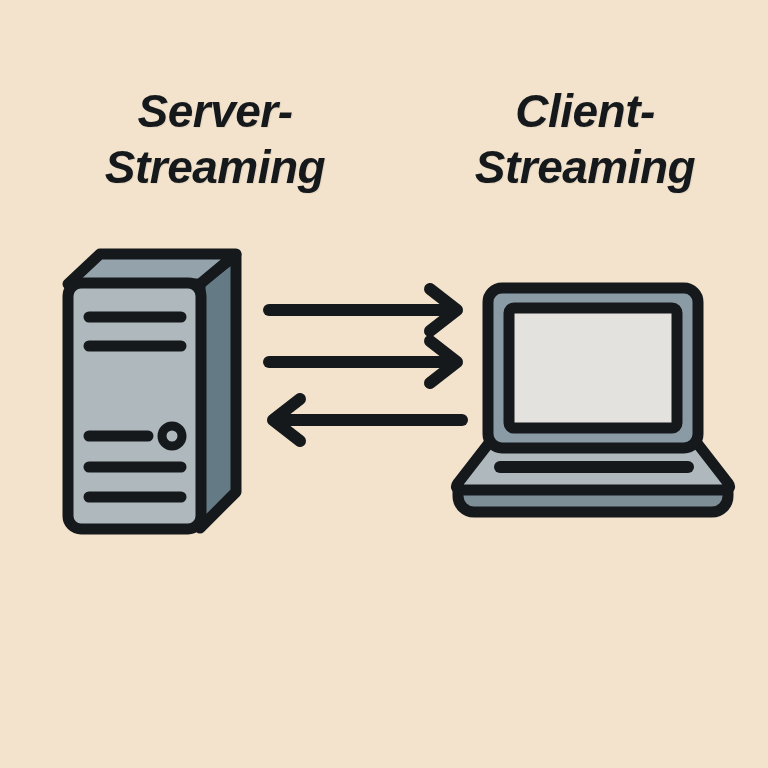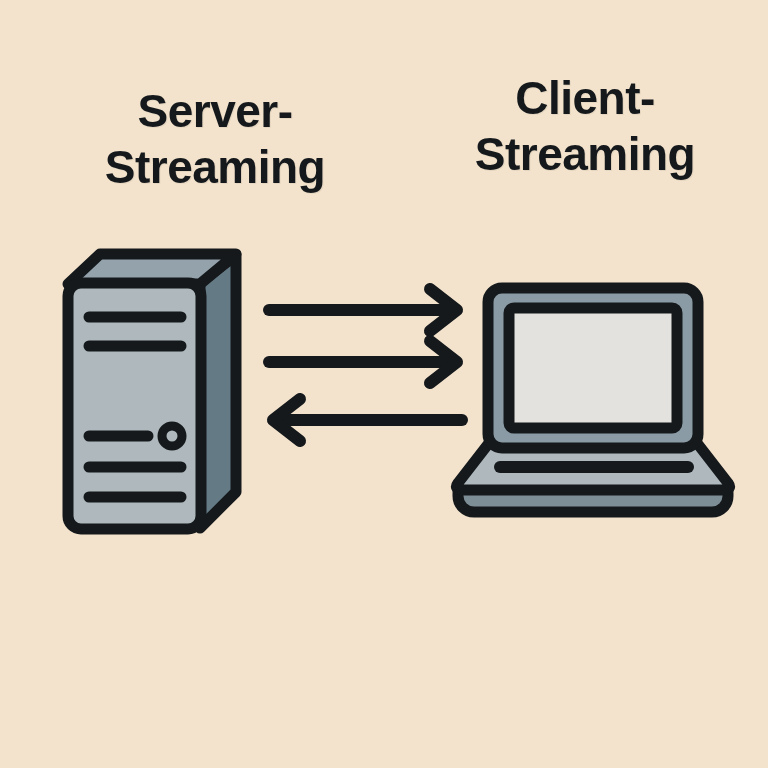--- a/index.html
+++ b/index.html
@@ -12,20 +12,21 @@
     width: 768px;
     height: 768px;
     overflow: hidden;
     font-family: "Liberation Sans", sans-serif;
   }
   #canvas {
     position: relative;
     width: 768px;
     height: 768px;
     background: #f3e3cc;
+    font-style: italic;
   }
   #canvas svg.layer {
     position: absolute;
     left: 0;
     top: 0;
     width: 768px;
     height: 768px;
   }
   .title {
     position: absolute;
@@ -39,21 +40,21 @@
     white-space: pre-line;
     text-shadow: 1px 1px 0 rgba(220,205,185,0.6);
   }
   #title-server {
     left: 55px;
     top: 83px;
     width: 320px;
   }
   #title-client {
     left: 425px;
-    top: 70px;
+    top: 83px;
     width: 320px;
   }
 </style>
 </head>
 <body>
 
 <div id="canvas">
 
   <div class="title" id="title-server">Server-
 Streaming</div>

